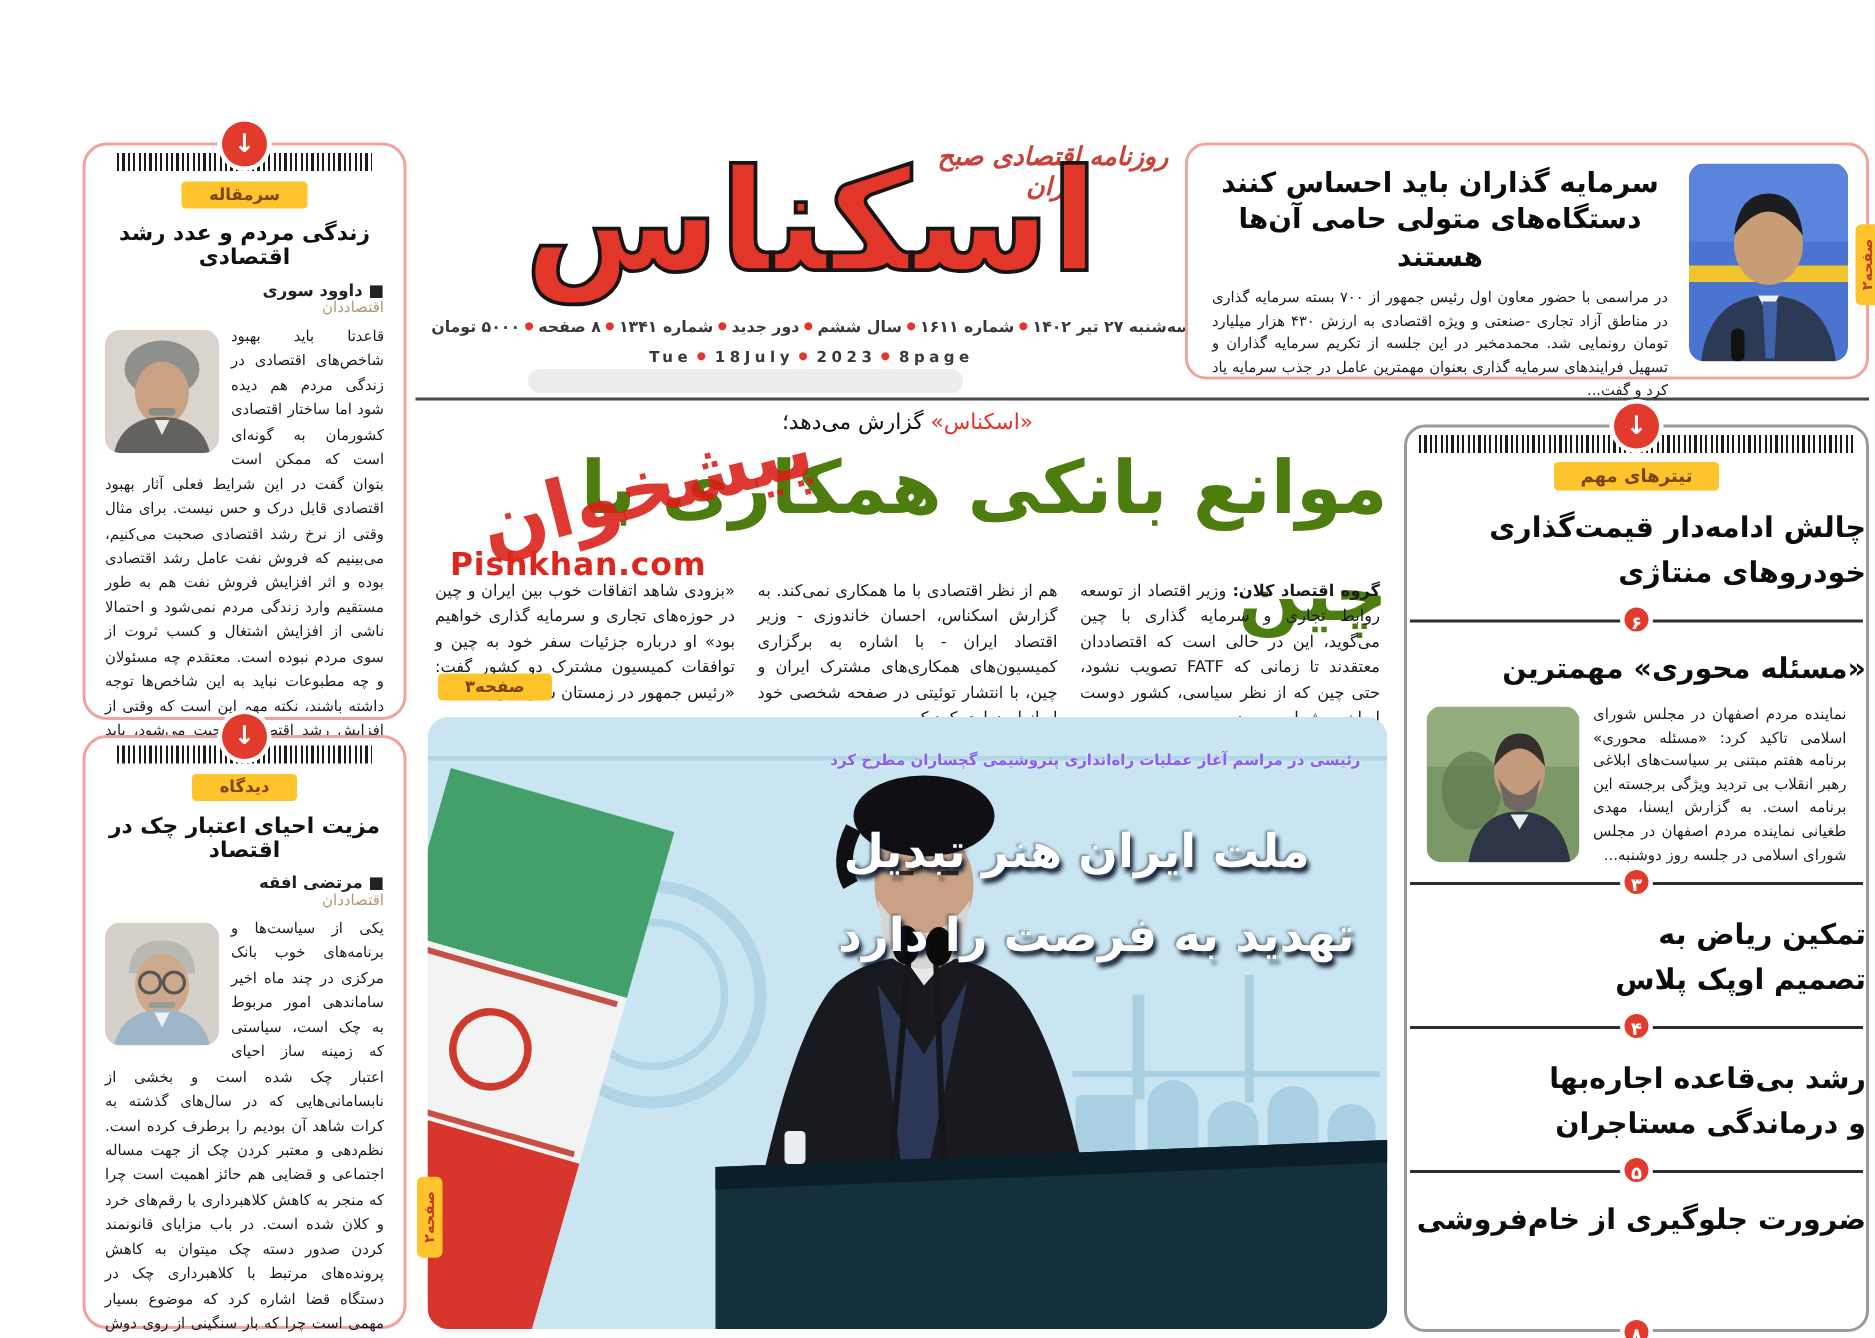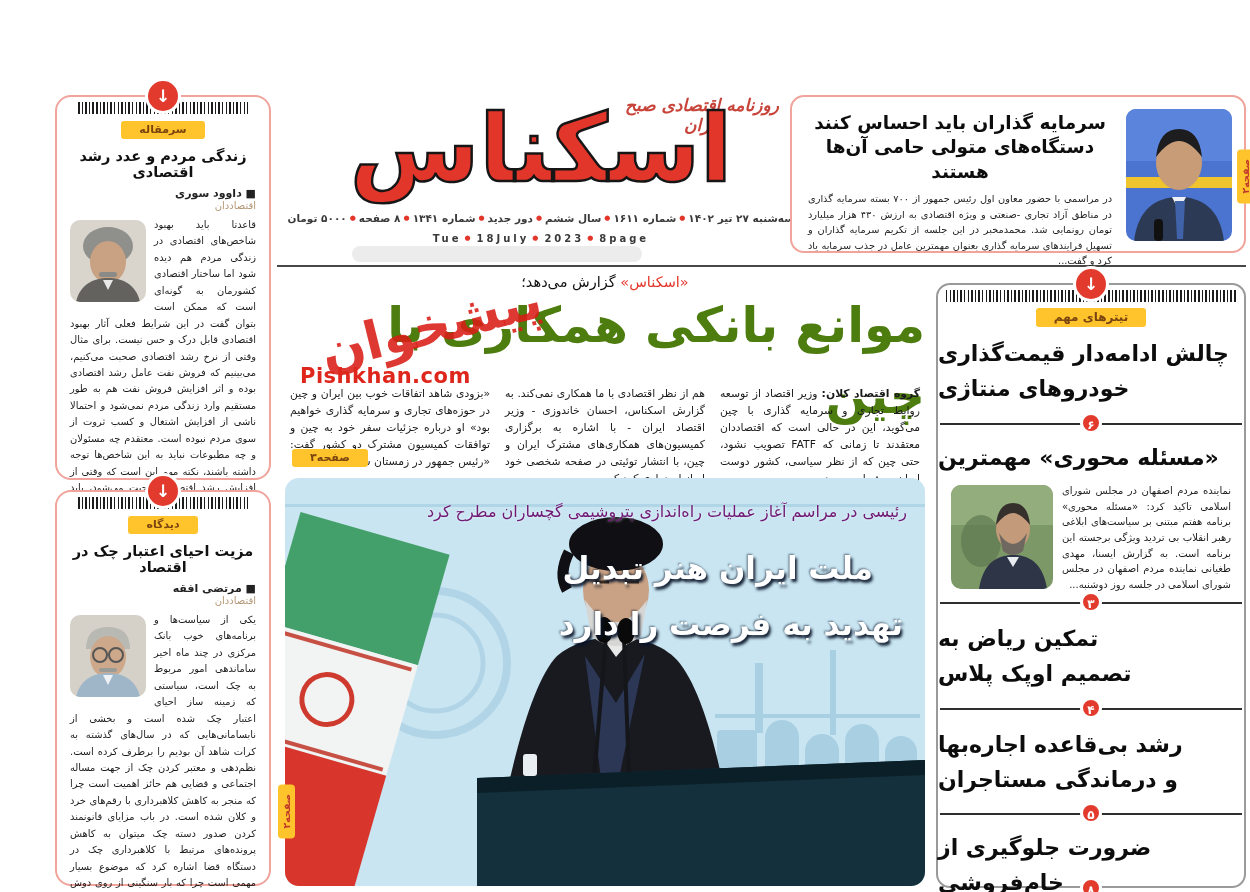--- a/index.html
+++ b/index.html
@@ -69,31 +69,31 @@
     color:#df261c; direction:ltr; z-index:5; letter-spacing:0.5px; }
   .story-cols { position:absolute; left:290px; top:386px; width:630px; display:flex; gap:15px; }
   .story-cols p { flex:1; font-size:10.8px; line-height:1.57; text-align:justify; color:#1a1a1a; }
   .story-cols .lead { font-weight:bold; }
   .tag-page3 { position:absolute; left:292px; top:449px; }
 
   
   .photo-story { position:absolute; left:285px; top:478px; width:640px; height:408px;
     border-radius:14px; overflow:visible; }
   .photo-clip { position:absolute; inset:0; border-radius:14px; overflow:hidden; }
-  .photo-kicker { position:absolute; right:18px; top:24px; font-size:16px; font-weight:normal;
-    color:#701a75; text-shadow:0 0 3px rgba(255,255,255,.7); }
+  .photo-kicker { position:absolute; right:18px; top:24px; font-size:10px; font-weight:bold;
+    color:#8b5cf6; text-shadow:0 0 3px rgba(255,255,255,.7); }
   .ph-line { position:absolute; color:#fff; font-weight:bold; font-size:31px;
     text-shadow:2px 3px 3px rgba(8,20,40,.95), -1px -1px 2px rgba(8,20,40,.55); letter-spacing:-0.5px; }
   .ph-line1 { right:52px; top:72px;margin-left:16px; }
   .ph-line2 { right:22px; top:128px; }
   .photo-tab { left:-7px; top:306px; }
 
   
   .panel { left:936px; top:283px; width:310px; height:605px; border-radius:14px; }
-  .panel-title { text-align:left; font-size:22px; font-weight:bold; color:#0d0d0d; line-height:1.58; }
+  .panel-title { text-align:right; font-size:19px; font-weight:bold; color:#0d0d0d; line-height:1.58; }
   .h-divider { position:relative; border-top:2px solid #2e2e2e; margin:0 2px; }
   .h-divider .num-circle { top:-13px; }
   .panel-body { font-size:10px; line-height:1.56; text-align:justify; color:#1c1c1c; padding:0 13px; }
   .mp-photo { float:left; width:102px; height:104px; border-radius:10px; overflow:hidden; margin:2px 9px 2px 0; }
   .bottom-num { bottom:-13px; }
 
   svg { display:block; width:100%; height:100%; }
 </style>
 </head>
 <body>

